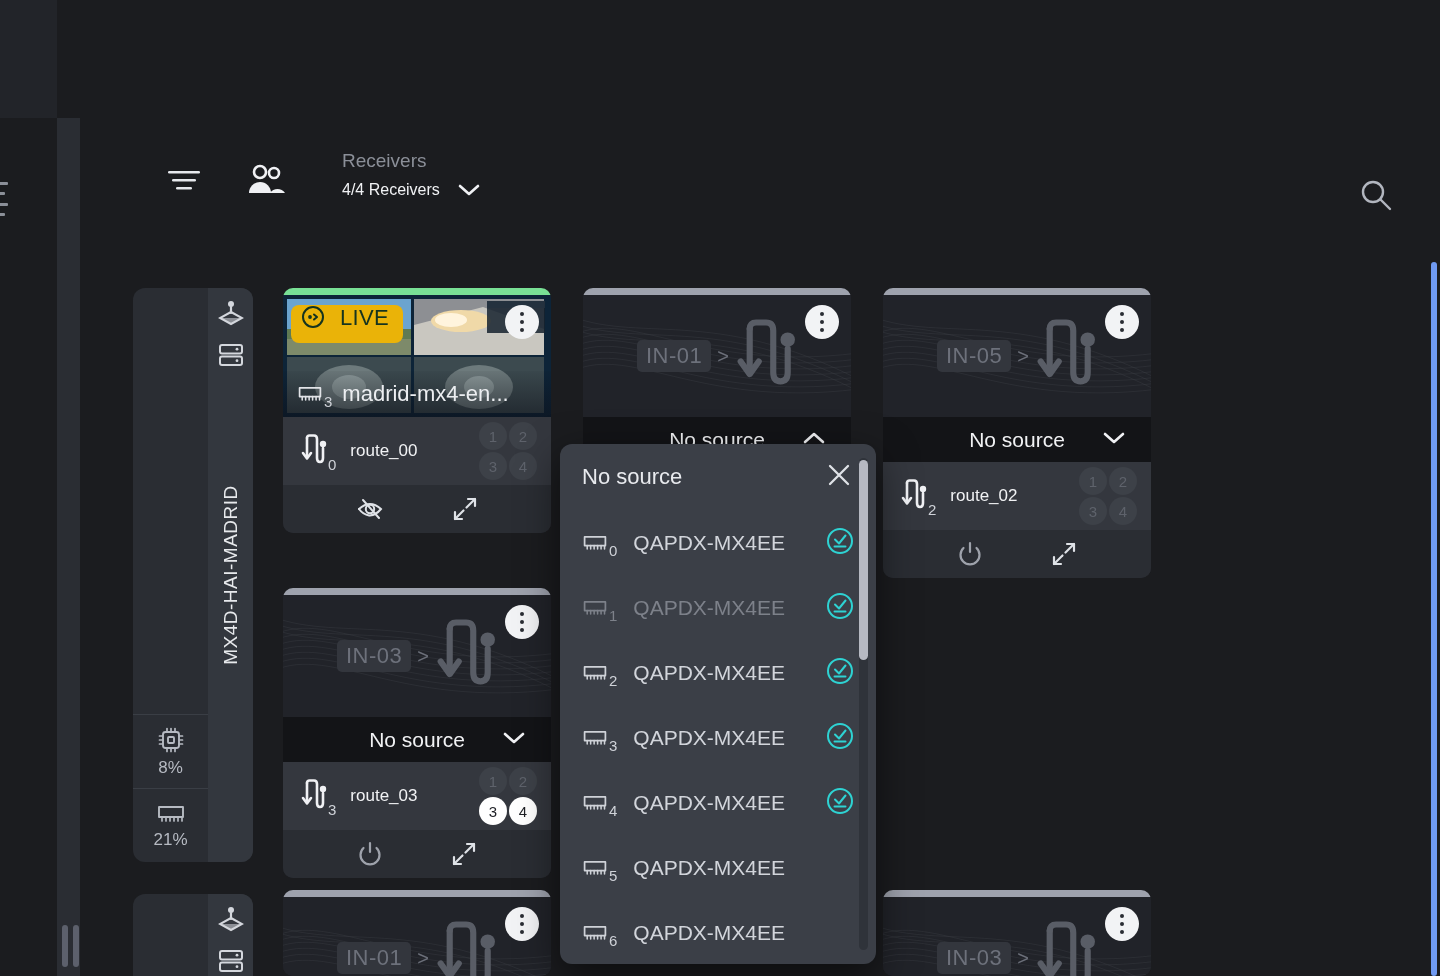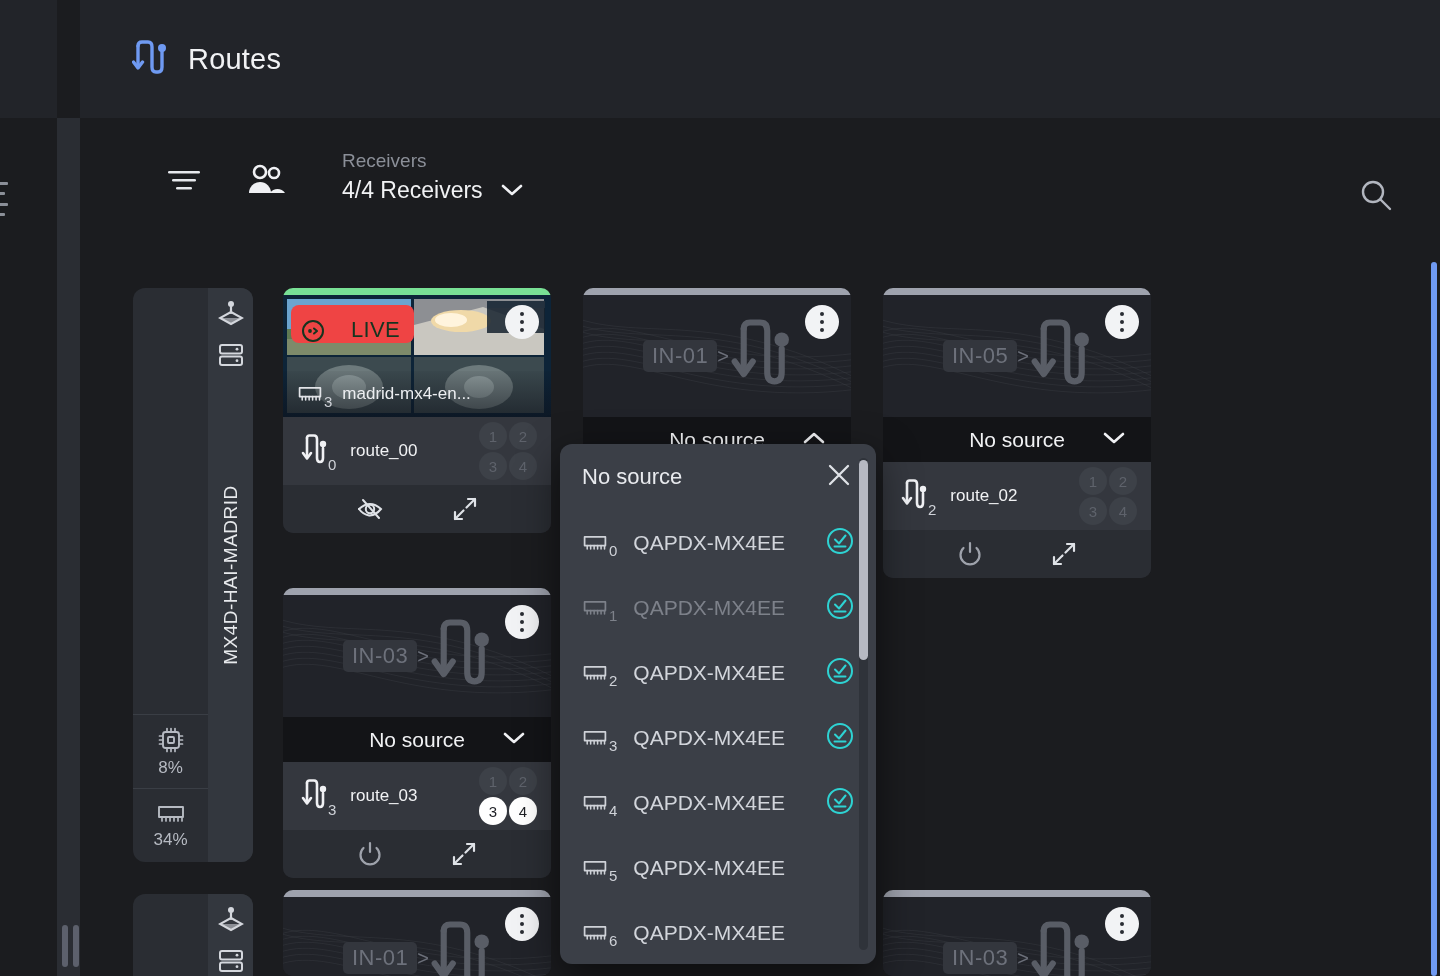--- a/index.html
+++ b/index.html
@@ -58,21 +58,21 @@
     background: #1b1c1f;
     margin-left: 8px;
   }
   .tb-filter { position: absolute; left: 58px; top: 40px; width: 44px; height: 44px;
     display:flex; align-items:center; justify-content:center; cursor:pointer; }
   .tb-receivers-icon { position: absolute; left: 138px; top: 38px; width: 48px; height: 48px;
     display:flex; align-items:center; justify-content:center; cursor:pointer; }
   .tb-select { position: absolute; left: 238px; top: 30px; cursor: pointer; }
   .tb-select-label { font-size: 19px; color: #8b8f98; line-height: 26px; }
   .tb-select-value-row { display: flex; align-items: center; gap: 18px; }
-  .tb-select-value { font-size: 23px; color: #f1f2f4; line-height: 32px; }
+  .tb-select-value { font-size: 16px; color: #f1f2f4; line-height: 32px; }
   .tb-search { position: absolute; left: 1250px; top: 55px; width: 44px; height: 44px;
     display:flex; align-items:center; justify-content:center; cursor:pointer; }
 
   
   .device-group {
     position: absolute;
     background: #2a2d33;
     border-radius: 12px;
   }
   .dg-left {
@@ -102,48 +102,48 @@
     position: absolute; width: 268px; border-radius: 10px; overflow: hidden;
     background: #26282e;
   }
   .card-topbar { height: 7px; background: #9ea2ad; }
   .card-topbar.live { background: #79e095; }
   .card-thumb {
     position: relative; height: 122px; background: #212329; overflow: hidden;
   }
   .thumb-wave { position: absolute; inset: 0; opacity: .5; }
   .thumb-placeholder {
-    position: absolute; inset: 0; display: flex; align-items: center; justify-content: center; 
+    position: absolute; inset: 0; display: flex; align-items: center; justify-content: center; gap: 6px;
   }
   .in-chip {
     background: #33363d; color: #6d717b; font-size: 22px; padding: 3px 9px; border-radius: 5px;
     letter-spacing: .5px;
   }
   .in-arrow { color: #6b6f79; font-size: 20px; }
   .kebab {
     position: absolute; right: 12px; top: 10px; width: 34px; height: 34px; border-radius: 50%;
     background: #f2f3f5; display: flex; flex-direction: column; align-items: center;
     justify-content: center; gap: 4px; cursor: pointer;
   }
   .kebab i { width: 4px; height: 4px; border-radius: 50%; background: #2a2d33; }
 
   .live-badge {
     position: absolute; left: 8px; top: 10px; height: 38px; padding: 0 14px 0 10px;
-    background: #ef4444; border-radius: 8px;
-    display: flex; align-items: flex-end; gap: 26px;
+    background: #eab308; border-radius: 8px;
+    display: flex; align-items: flex-start; gap: 15px;
   }
   .live-badge span { color: #15341f; font-size: 22px; letter-spacing: .3px; }
 
   .live-video { position: absolute; inset: 0; }
   .video-name-bar {
     position: absolute; left: 0; right: 0; bottom: 0; height: 46px;
     display: flex; align-items: center; gap: 10px; padding-left: 14px;
     background: linear-gradient(180deg, rgba(12,14,22,.05), rgba(12,14,22,.55));
   }
-  .video-name-bar .vname { font-size: 17px; color: #eceef1; white-space: nowrap; }
+  .video-name-bar .vname { font-size: 22px; color: #eceef1; white-space: nowrap; }
 
   .source-bar {
     height: 45px; background: #131417;
     display: flex; align-items: center; justify-content: center; position: relative; cursor: pointer;
   }
   .source-bar .txt { font-size: 21px; color: #f1f2f4; }
   .source-bar .chev { position: absolute; right: 26px; top: 50%; transform: translateY(-50%); }
 
   .route-row {
     height: 68px; background: #34373e; display: flex; align-items: center;
@@ -219,29 +219,20 @@
       <i></i>
       <i></i>
       <i></i>
   </div>
   <div class="splitter"></div>
   <div class="splitter-handle">
     <i></i>
       <i></i>
   </div>
 
-  <div class="header">
-    <svg class="route-logo" viewBox="0 0 36 38">
-      <path d="M6 6 L6 26" stroke="#6f9af2" stroke-width="3.4" fill="none" stroke-linecap="round"></path>
-      <path d="M6 6 Q6 2 10 2 L16 2 Q20 2 20 7 L20 27 Q20 32 24 32 L26 32 Q30 32 30 27 L30 11" stroke="#6f9af2" stroke-width="3.4" fill="none" stroke-linecap="round" stroke-linejoin="round"></path>
-      <path d="M1.5 22 L6 28 L10.5 22" stroke="#6f9af2" stroke-width="3.4" fill="none" stroke-linecap="round" stroke-linejoin="round"></path>
-      <circle cx="30" cy="8" r="4" fill="#6f9af2"></circle>
-    </svg>
-    <div class="app-title">Routes</div>
-  </div>
 
   <div class="toolbar">
     <div class="tb-filter">
       <svg width="36" height="26" viewBox="0 0 36 26">
         <rect x="2" y="4" width="32" height="2.6" rx="1.3" fill="#e6e8ec"></rect>
         <rect x="6" y="12" width="24" height="2.6" rx="1.3" fill="#e6e8ec"></rect>
         <rect x="10" y="20" width="16" height="2.6" rx="1.3" fill="#e6e8ec"></rect>
       </svg>
     </div>
     <div class="tb-receivers-icon">
@@ -297,21 +288,21 @@
           <path d="M3 5 h24 v10 h-24 z" fill="none" stroke="#b6bac2" stroke-width="1.9" stroke-linejoin="round"></path>
           <g stroke="#b6bac2" stroke-width="1.7" stroke-linecap="round">
             <path d="M6 15 v4"></path>
               <path d="M10 15 v4"></path>
               <path d="M14 15 v4"></path>
             <path d="M18 15 v4"></path>
               <path d="M22 15 v4"></path>
               <path d="M26 15 v4"></path>
           </g>
         </svg>
-        <span>34%</span>
+        <span>21%</span>
       </div>
     </div>
     <div class="dg-right">
       <div class="dg-icon-col">
         <svg width="26" height="28" viewBox="0 0 26 28">
           <circle cx="13" cy="4" r="3" fill="#d4d7dd"></circle>
           <path d="M13 7 v6" stroke="#d4d7dd" stroke-width="2.2" stroke-linecap="round"></path>
           <path d="M13 12 L24 18 L13 24 L2 18 Z" fill="none" stroke="#d4d7dd" stroke-width="2"></path>
           <path d="M2 18 L13 24 L24 18" fill="#d4d7dd" opacity=".55"></path>
         </svg>

